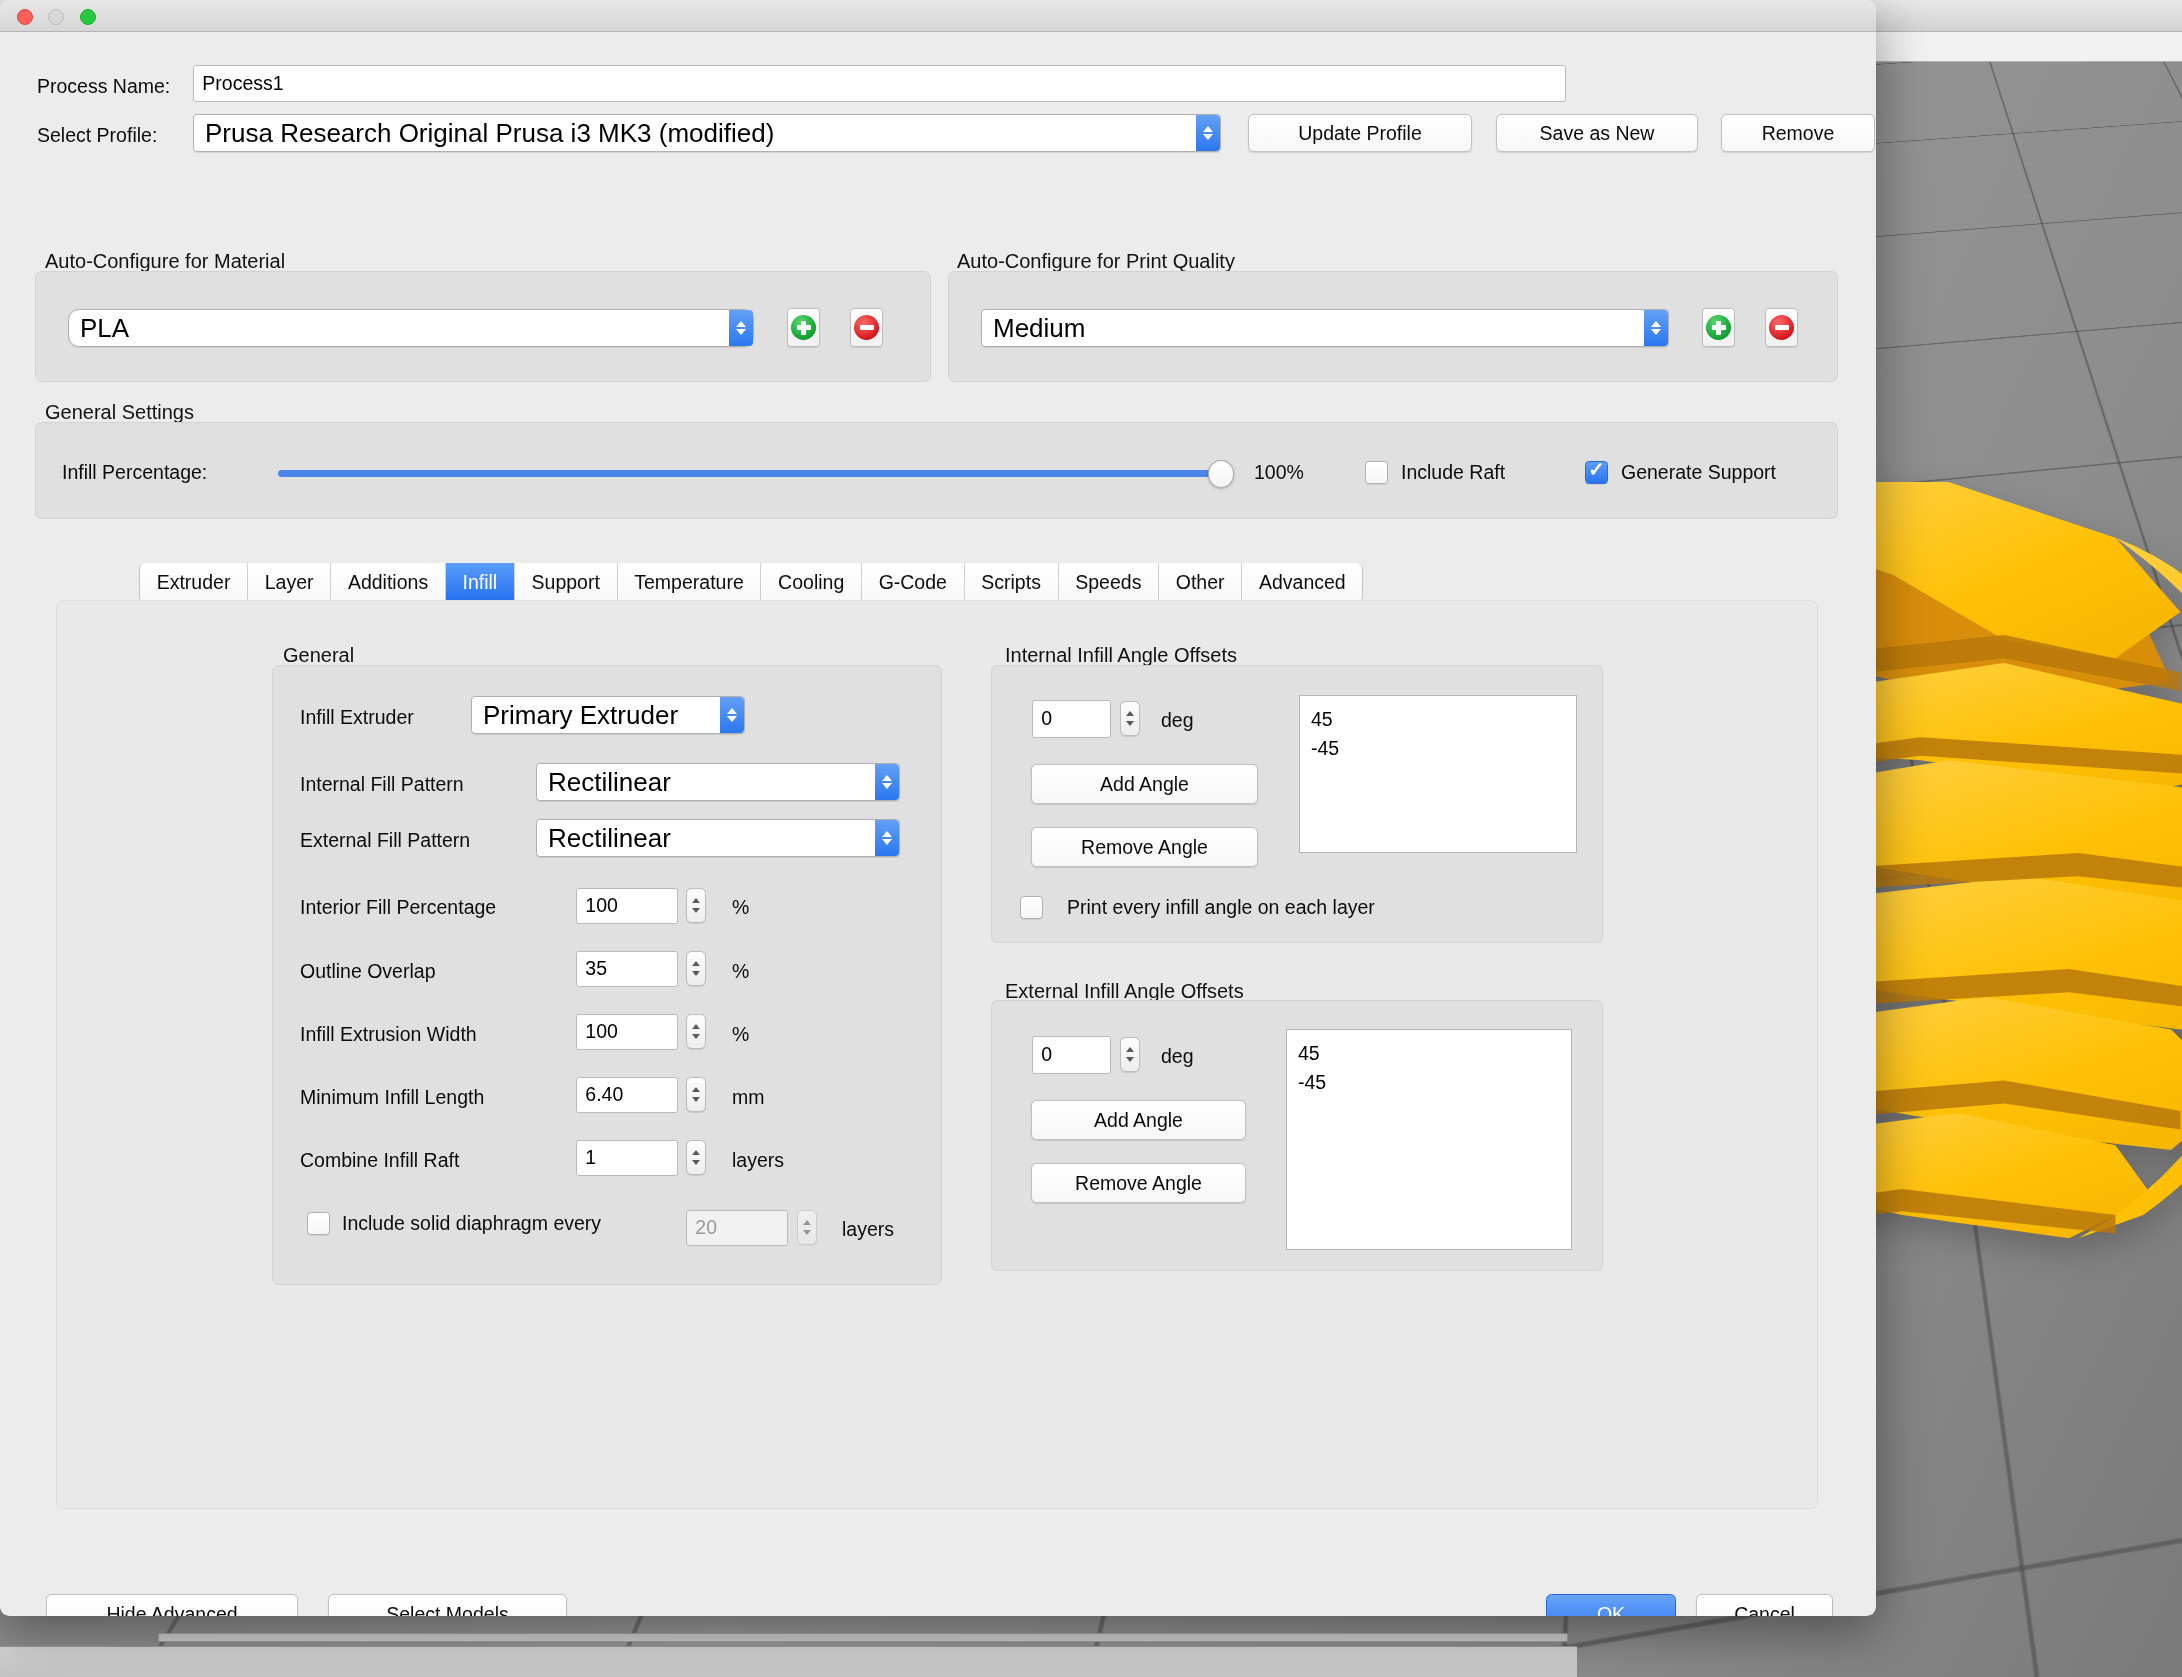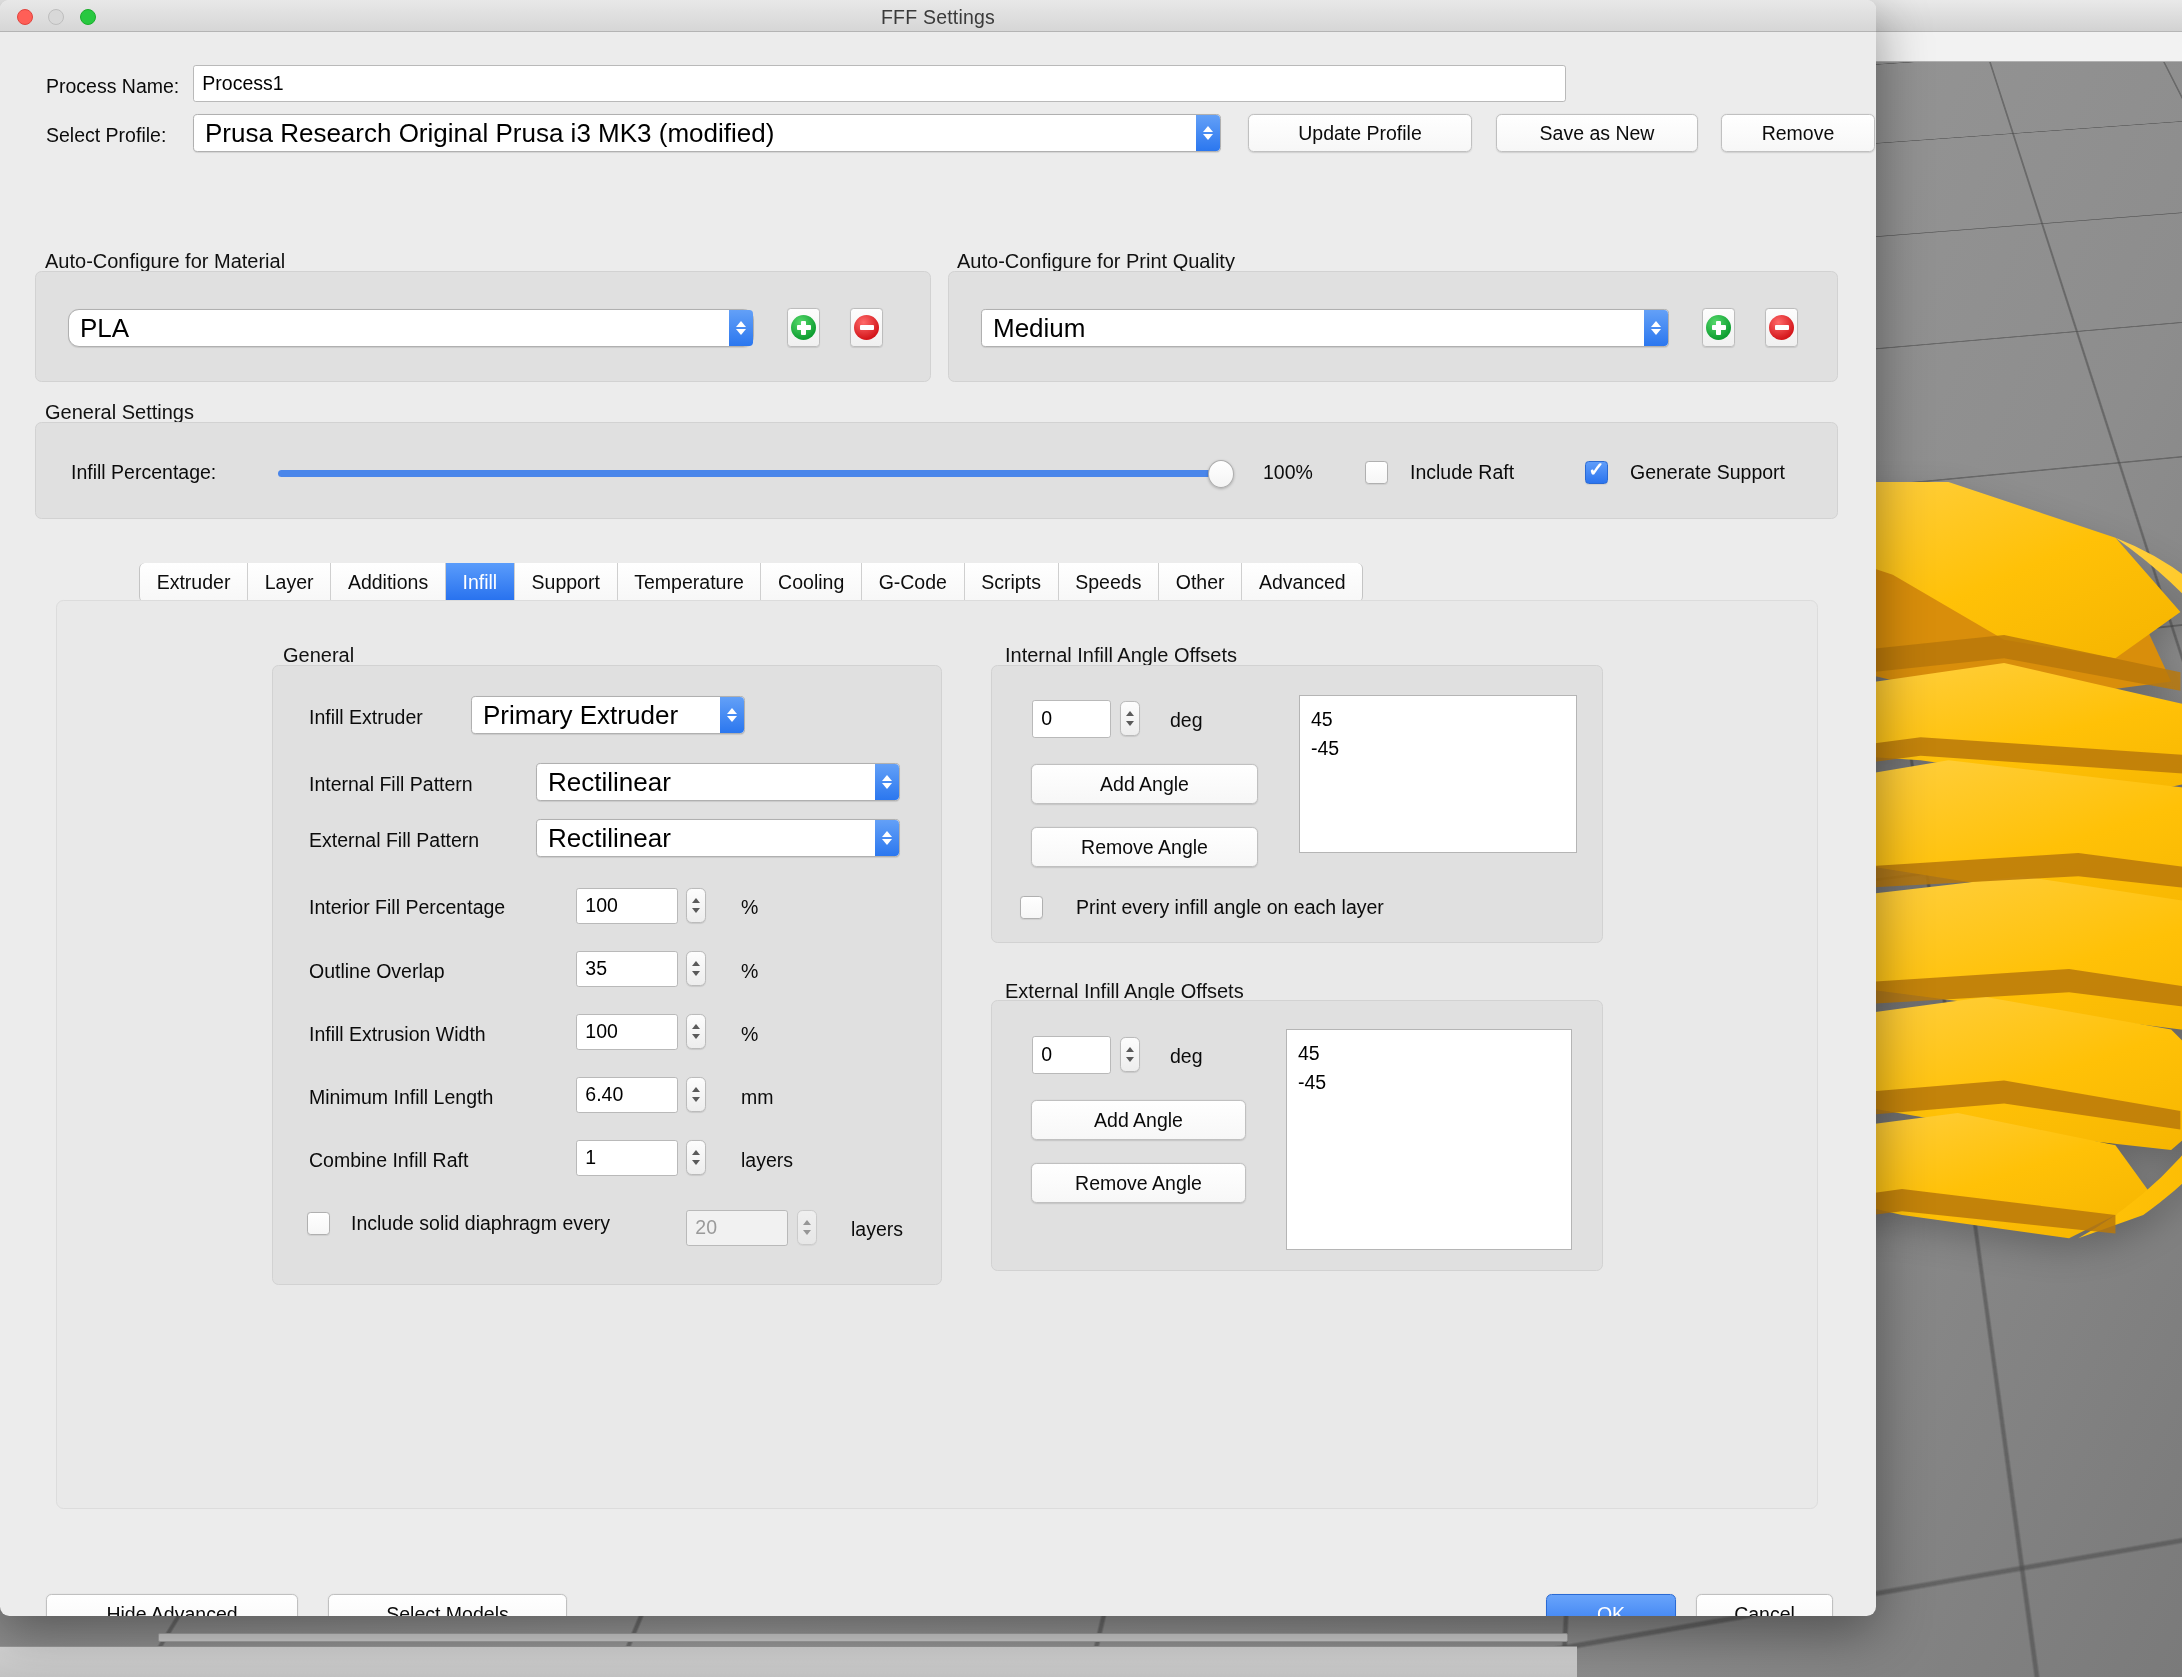--- a/index.html
+++ b/index.html
@@ -71,21 +71,21 @@
     text-align: center; font-size: 19.5px; color: #3a3a3a; letter-spacing: 0.2px;
   }
   .traffic { position: absolute; top: 9.3px; width: 16px; height: 16px; border-radius: 50%; }
   .tl-close { left: 16.7px; background: #ff5f57; border: 0.9px solid #e0443e; }
   .tl-min   { left: 48px; background: #d8d8d8; border: 0.9px solid #bdbdbd; }
   .tl-max   { left: 80px; background: #28c840; border: 0.9px solid #1aad2c; }
 
   #content { position: relative; padding: 0; }
 
   
-  .lbl { font-size: 19.5px; color: #0b0b0b; margin-left: 9px; }
+  .lbl { font-size: 19.5px; color: #0b0b0b; }
 
   .textfield {
     background: #fff; border: 0.9px solid #b9b9b9; border-radius: 2.8px;
     font-size: 19.5px; color: #000; padding: 4.6px 8.3px; line-height: 1;
     display: flex; align-items: center;
   }
 
   
   .popup {
     position: relative; background: #fff; border: 0.9px solid #b0b0b0;
@@ -232,21 +232,20 @@
   <div id="behind-window-bottom2"></div>
   <div id="behind-window-bottom"></div>
 </div>
 
 <div id="dialog">
 
   <div id="titlebar">
     <div class="traffic tl-close"></div>
     <div class="traffic tl-min"></div>
     <div class="traffic tl-max"></div>
-    <div id="title-text">FFF Settings</div>
   </div>
 
   <div id="content">
 
     <div style="position:absolute;left:37px;top:43px;" class="lbl">Process Name:</div>
     <div class="textfield" style="position:absolute;left:193px;top:33px;width:1373px;height:37px;">Process1</div>
 
     <div style="position:absolute;left:37px;top:92px;" class="lbl">Select Profile:</div>
     <div class="popup" style="position:absolute;left:193px;top:82px;width:1028px;height:38px;">
       <span>Prusa Research Original Prusa i3 MK3 (modified)</span>

